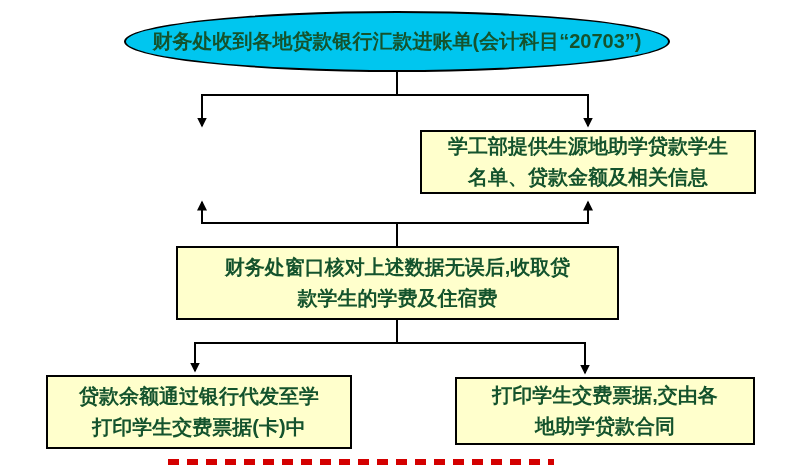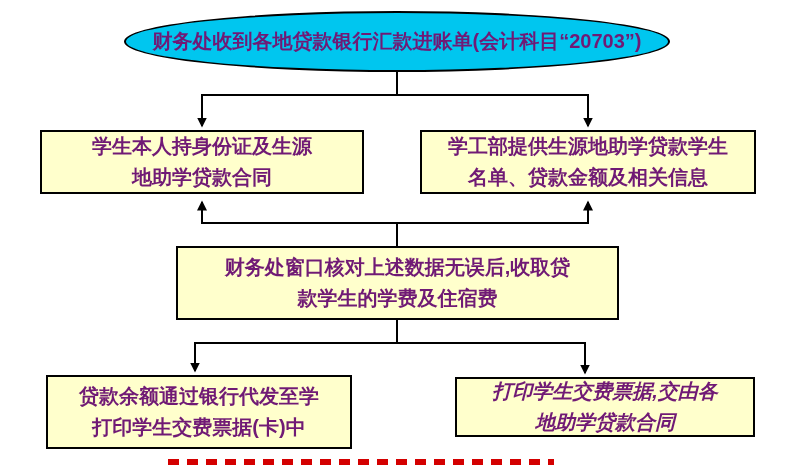--- a/index.html
+++ b/index.html
@@ -7,21 +7,21 @@
     padding: 0;
     background: #ffffff;
   }
   .stage {
     position: relative;
     width: 800px;
     height: 465px;
     background: #ffffff;
     overflow: hidden;
     font-family: "Liberation Sans", sans-serif;
-    color: #701a75;
+    color: #14532d;
   }
   .node {
     position: absolute;
     box-sizing: border-box;
     border: 2px solid var(--border, #000000);
     display: flex;
     flex-direction: column;
     justify-content: center;
     align-items: center;
     text-align: center;
@@ -34,21 +34,21 @@
     border-radius: 50%;
   }
   .process {
     background: var(--process, #ffffcc);
   }
   #start            { left: 124px; top: 11px;  width: 546px; height: 61px; }
   #student-id       { left: 40px;  top: 130px; width: 324px; height: 64px; }
   #student-affairs  { left: 420px; top: 130px; width: 336px; height: 64px; }
   #finance-verify   { left: 176px; top: 246px; width: 443px; height: 74px; }
   #loan-balance     { left: 46px;  top: 375px; width: 306px; height: 74px; }
-  #print-receipt    { left: 455px; top: 377px; width: 300px; height: 60px; font-style: italic; }
+  #print-receipt    { left: 455px; top: 377px; width: 300px; height: 68px; }
   svg.connectors {
     position: absolute;
     left: 0;
     top: 0;
     pointer-events: none;
   }
   .caption-frag {
     position: absolute;
     left: 168px;
     top: 459px;
@@ -84,24 +84,20 @@
       <path d="M194,343 H586"></path>
       <path d="M195,343 V371" marker-end="url(#arrow)"></path>
       <path d="M585,343 V373" marker-end="url(#arrow)"></path>
     </g>
   </svg>
 
   <div id="start" class="node terminator">
     <span>财务处收到各地贷款银行汇款进账单(会计科目“20703”)</span>
   </div>
 
-  <div id="student-id" class="node process">
-    <span>学生本人持身份证及生源</span>
-    <span>地助学贷款合同</span>
-  </div>
 
   <div id="finance-verify" class="node process">
     <span>财务处窗口核对上述数据无误后,收取贷</span>
     <span>款学生的学费及住宿费</span>
   </div>
 
   <div id="student-affairs" class="node process">
     <span>学工部提供生源地助学贷款学生</span>
     <span>名单、贷款金额及相关信息</span>
   </div>

